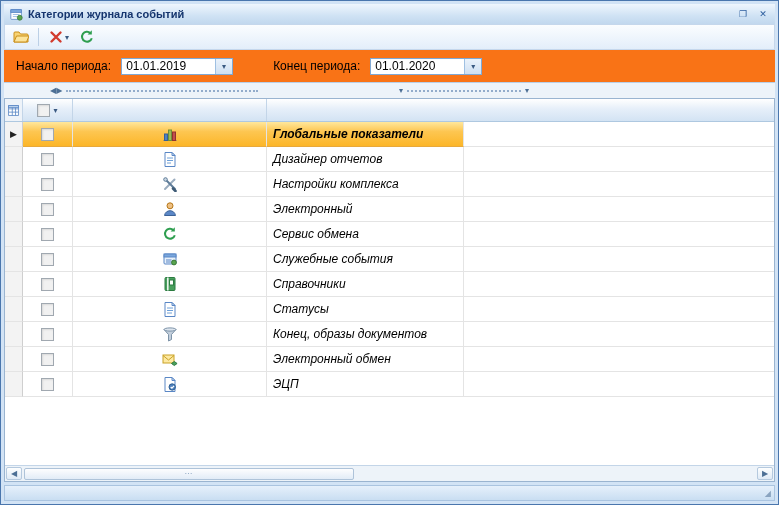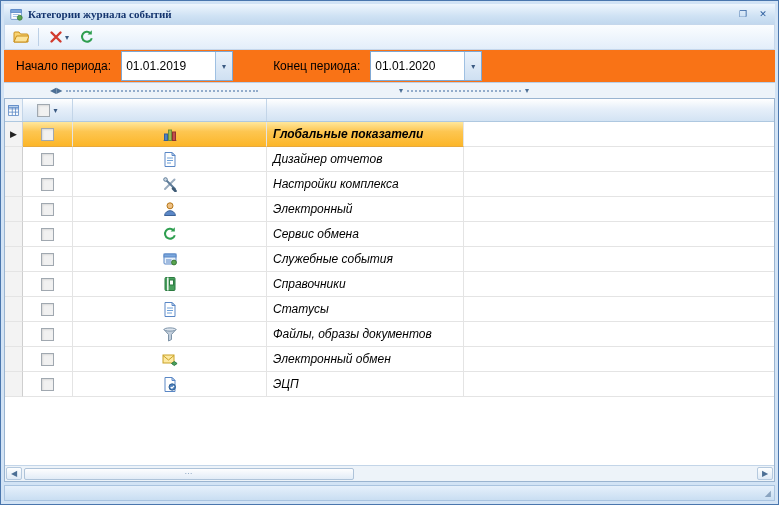--- a/index.html
+++ b/index.html
@@ -11,21 +11,21 @@
     background:#d2e3f5;
     padding:3px;
     display:flex; flex-direction:column;
   }
 
   
   .titlebar {
     height:20px; flex:0 0 20px;
     display:flex; align-items:center;
     background:linear-gradient(180deg,#eff6fd 0%,#cfe2f4 60%,#c2d8ee 100%);
-    padding:0 4px; gap:4px;font-family:Liberation Serif, serif;
+    padding:0 4px; gap:4px;
   }
   .titlebar .title { color:#15356e; font-size:11px; font-weight:bold; flex:1; }
   .win-ctrl { width:16px; height:14px; display:flex; align-items:center; justify-content:center;
     color:#2d5e9e; font-size:9px; cursor:default; }
   .icon16 { width:16px; height:16px; display:inline-flex; align-items:center; justify-content:center; }
   .icon16 svg { width:16px; height:16px; }
   .icon14 svg { width:13px; height:13px; }
 
   
   .toolbar {
@@ -40,21 +40,21 @@
   .caret { font-size:8px; color:#3a5a82; }
 
   
   .filter-panel {
     height:33px; flex:0 0 33px;
     background:#f97316;
     border-bottom:1px solid #b9cfe7;
     display:flex; align-items:center; padding-left:12px;
   }
   .filter-label { color:#000; margin-right:10px; }
-  .datebox { width:112px; height:30px; display:flex; border:1px solid #7fa8d4; background:#fff; }
+  .datebox { width:112px; height:17px; display:flex; border:1px solid #7fa8d4; background:#fff; }
   .datebox input { flex:1; border:none; outline:none; font:12px "Liberation Sans",sans-serif; padding-left:4px; min-width:0; }
   .datebox .drop { width:17px; display:flex; align-items:center; justify-content:center;
     background:linear-gradient(180deg,#eaf2fb,#cfe0f2); border-left:1px solid #9fc0e2; }
   .gap1 { width:40px; }
 
   
   .band { height:15px; flex:0 0 15px; background:#edf3f9; position:relative; }
   .band-seg { position:absolute; top:2px; height:11px; display:flex; align-items:center; }
   .band-seg .dots { flex:1; border-top:2px dotted #93accb; margin:0 4px; }
   .band-arrow { font-size:8px; color:#4c6f95; line-height:1; }
@@ -336,21 +336,21 @@
           <div class="cell cell-ind"></div>
           <div class="cell cell-chk">
             <span class="chk"></span>
           </div>
           <div class="cell cell-icon">
             <svg viewBox="0 0 16 16" style="width: 16px; height: 16px;">
               <path d="M2 3.5h12L9.5 8.5v5l-3 1.5v-6.5z" fill="#c3cfdc" stroke="#7d93a8"></path>
               <ellipse cx="8" cy="3.5" rx="6" ry="1.6" fill="#dde5ee" stroke="#7d93a8"></ellipse>
             </svg>
           </div>
-          <div class="cell cell-name">Файлы, образы документов</div>
+          <div class="cell cell-name">Конец, образы документов</div>
           <div class="cell cell-rest"></div>
         </div>
         <div class="grid-row">
           <div class="cell cell-ind"></div>
           <div class="cell cell-chk">
             <span class="chk"></span>
           </div>
           <div class="cell cell-icon">
             <svg viewBox="0 0 16 16" style="width: 16px; height: 16px;">
               <rect x="1" y="4" width="11" height="8" fill="#fde9a2" stroke="#c9a227"></rect>

